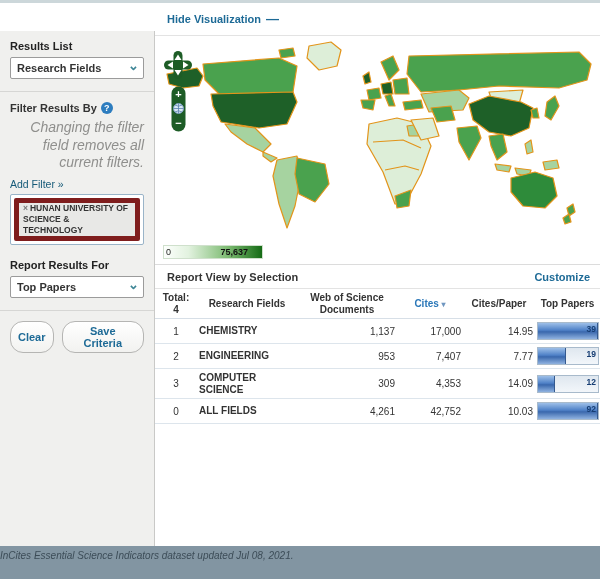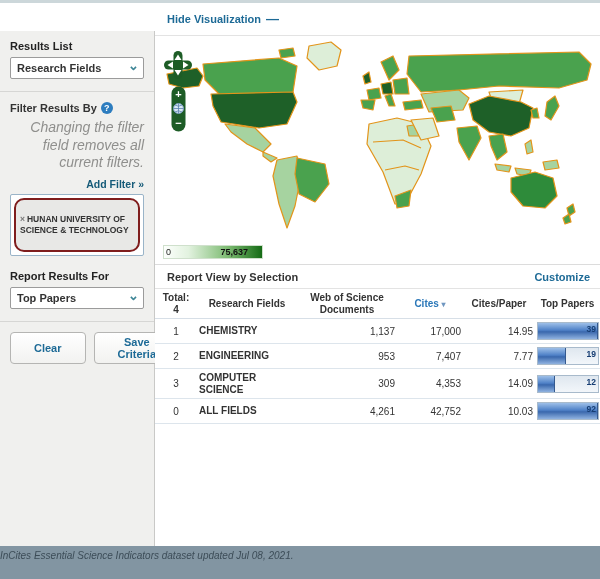--- a/index.html
+++ b/index.html
@@ -16,27 +16,27 @@
 
   
   .sidebar{ width:155px; min-width:155px; background:var(--sidebar-bg); border-right:1px solid #c9c9c7; padding:9px 10px; font-size:11px; color:#333;margin-top:28px; }
   .side-label{ font-weight:bold; font-size:11px; color:#222; margin-bottom:5px; }
   .fake-select{ background:#fff; border:1px solid #9b9b9b; height:22px; display:flex; align-items:center; justify-content:space-between; padding:0 4px 0 6px; font-weight:bold; color:#333; cursor:pointer; border-radius:2px; }
   .fake-select .chev{ color:#3e8696; font-size:13px; font-weight:bold; line-height:10px; margin-top:-4px; }
   .side-divider{ border-top:1px solid #d6d6d4; margin:12px -10px 10px -10px; }
   .filter-title{ display:flex; align-items:flex-end; gap:4px; font-weight:bold; margin-bottom:5px; }
   .help-badge{ width:12px; height:12px; border-radius:50%; background:#2d7dbf; color:#fff; font-size:9px; font-weight:bold; display:flex; align-items:center; justify-content:center; }
   .filter-note{ font-style:italic; color:#8f8f8d; font-size:14px; line-height:1.25; margin-bottom:6px;text-align:right; }
-  .add-filter{ font-weight:bold; color:#155a78; font-size:10.5px; margin-bottom:4px; cursor:pointer;text-align:right; }
+  .add-filter{ font-weight:normal; color:#155a78; font-size:10.5px; margin-bottom:4px; cursor:pointer; }
   .filter-box{ background:#fff; border:1px solid #9ab4c8; min-height:48px; padding:3px; border-radius:2px; }
-  .filter-tag{ display:inline-block; background:#e8e8e6; border:2px solid #7f1d1d; padding:14px 4px; font-size:8.5px; font-weight:bold; color:#333; line-height:1.3; border-radius:10px; cursor:pointer; }
+  .filter-tag{ display:inline-block; background:#e8e8e6; border:5px solid #7f1d1d; padding:0 4px; font-size:8.5px; font-weight:bold; color:#333; line-height:1.3; border-radius:2px; cursor:pointer; }
   .filter-tag .x{ color:#777; margin-right:2px; font-weight:bold; }
   .include-block{ margin-top:14px; }
   .btn-row{ display:flex; gap:8px; margin-top:10px; }
-  .side-btn{ background:linear-gradient(#ffffff,#f2f2f0); border:1px solid #b5b5b3; border-radius:4px; color:var(--accent-blue); font-weight:bold; font-size:11px; padding:3px 23px; cursor:pointer; font-family:"Liberation Sans",sans-serif; }
+  .side-btn{ background:linear-gradient(#ffffff,#f2f2f0); border:1px solid #b5b5b3; border-radius:13px; color:var(--accent-blue); font-weight:bold; font-size:11px; padding:3px 7px; cursor:pointer; font-family:"Liberation Sans",sans-serif; }
 
   
   .main{ flex:1; background:#fff; display:flex; flex-direction:column; overflow:hidden; }
   .panel-header{ height:33px; display:flex; align-items:center; justify-content:space-between; padding:0 10px 0 12px; border-bottom:1px solid #e3e3e3; }
   .panel-title{ font-size:11px; font-weight:bold; color:var(--header-text); }
   .panel-link{ font-size:11px; font-weight:bold; color:var(--accent-blue); cursor:pointer; display:flex; align-items:center; gap:5px; }
   .minus-glyph{ color:var(--accent-blue); font-weight:bold; font-size:13px; line-height:8px; }
 
   .map-body{ position:relative; height:204px; overflow:hidden; }
   .map-body svg.world{ display:block; margin-left:4px; }

